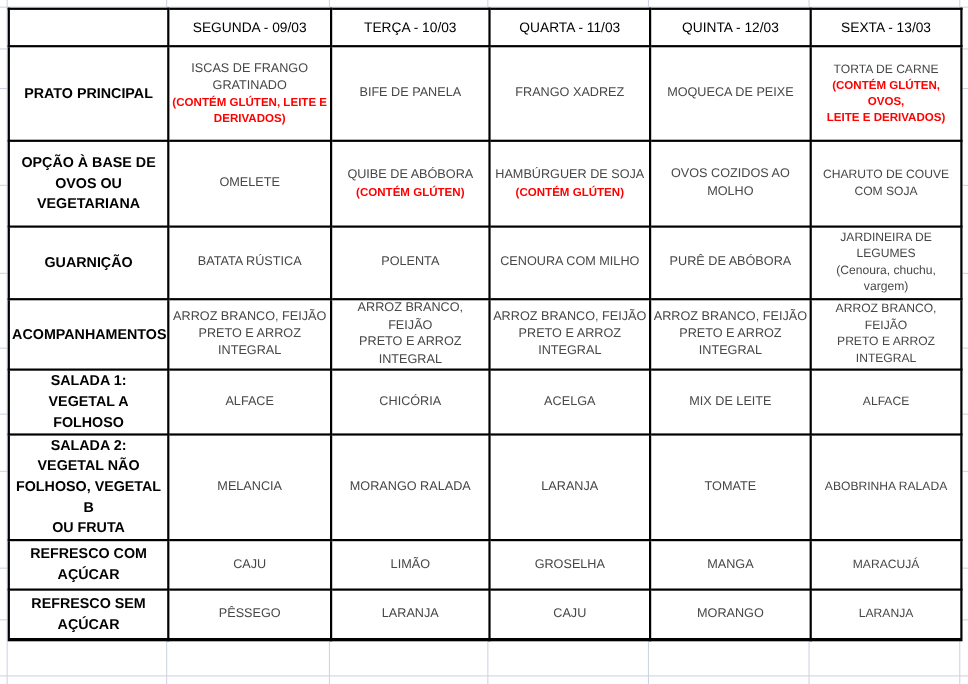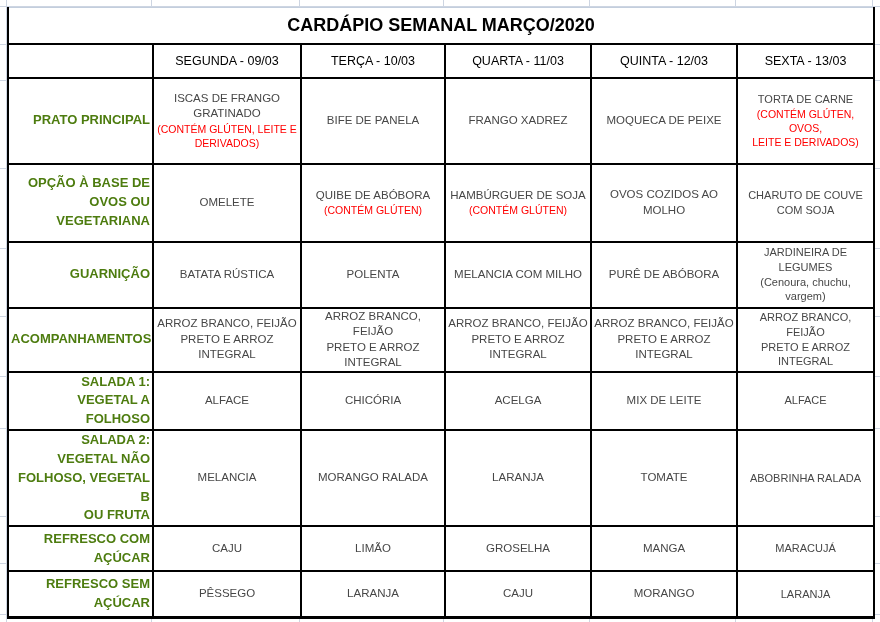--- a/index.html
+++ b/index.html
@@ -35,27 +35,27 @@
   }
   td,th{border:2px solid #000;text-align:center;vertical-align:middle;padding:0 2px;overflow:hidden;}
   tr.title-row{height:36px;}
   th.title-cell{
     font-size:18px;font-weight:bold;color:#000;
     border-top:1px solid #c3cedd;border-left:1px solid #c3cedd;
   }
   tr.day-row{height:34px;}
   tr.day-row th{font-size:12.5px;font-weight:normal;color:#000;}
   tbody th.row-label{
-    font-size:13px;font-weight:bold;color:#4d7c0f;
-    white-space:pre-line;line-height:1.45;text-align:right;
+    font-size:13px;font-weight:bold;color:#000000;
+    white-space:pre-line;line-height:1.45;
   }
   tbody td{font-size:11.5px;color:#474747;line-height:1.35;}
   tbody td:last-child{font-size:11px;}
   tbody td .cell-main{white-space:pre-line;}
-  tbody td .cell-note{white-space:pre-line;font-weight:normal;font-size:10.5px;color:#ff0000;}
+  tbody td .cell-note{white-space:pre-line;font-weight:bold;font-size:10.5px;color:#ff0000;}
   tbody td .cell-sub{white-space:pre-line;}
   
   tbody tr:nth-child(1){height:86px;}
   tbody tr:nth-child(2){height:78px;}
   tbody tr:nth-child(3){height:66px;}
   tbody tr:nth-child(4){height:58px;}
   tbody tr:nth-child(5){height:50px;border-radius:23px;}
   tbody tr:nth-child(6){height:86px;padding-left:45px;}
   tbody tr:nth-child(7){height:45px;}
   tbody tr:nth-child(8){height:46px;}
@@ -66,23 +66,20 @@
 <table class="menu">
   <colgroup>
     <col style="width:145px">
       <col style="width:148px">
       <col style="width:144px">
     <col style="width:146px">
       <col style="width:146px">
       <col style="width:137px">
   </colgroup>
   <thead>
-    <tr class="title-row">
-      <th class="title-cell" colspan="6">CARDÁPIO SEMANAL MARÇO/2020</th>
-    </tr>
     <tr class="day-row" id="day-row">
       <th class="corner"></th>
 
     <th>SEGUNDA - 09/03</th>
         <th>TERÇA - 10/03</th>
         <th>QUARTA - 11/03</th>
         <th>QUINTA - 12/03</th>
         <th>SEXTA - 13/03</th>
       </tr>
   </thead>
@@ -136,21 +133,21 @@
       </tr>
       <tr>
         <th class="row-label">GUARNIÇÃO</th>
         <td>
           <div class="cell-main">BATATA RÚSTICA</div>
         </td>
         <td>
           <div class="cell-main">POLENTA</div>
         </td>
         <td>
-          <div class="cell-main">MELANCIA COM MILHO</div>
+          <div class="cell-main">CENOURA COM MILHO</div>
         </td>
         <td>
           <div class="cell-main">PURÊ DE ABÓBORA</div>
         </td>
         <td>
           <div class="cell-main">JARDINEIRA DE LEGUMES</div>
           <div class="cell-sub">(Cenoura, chuchu, vargem)</div>
         </td>
       </tr>
       <tr>

